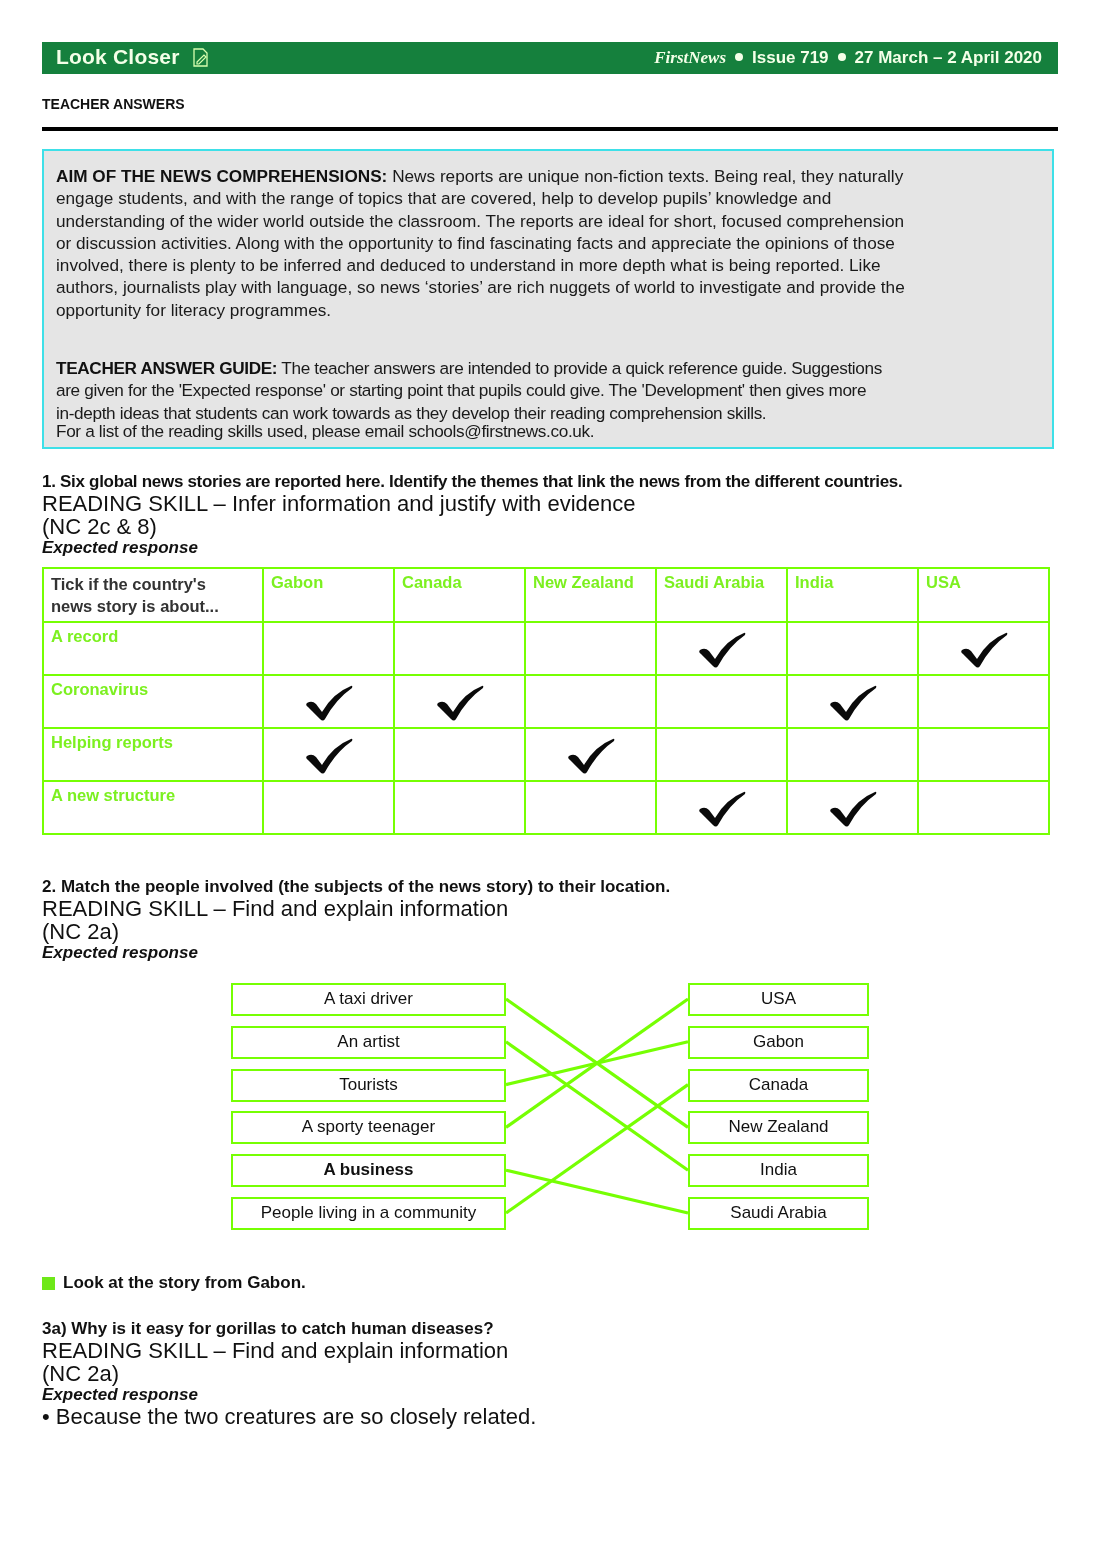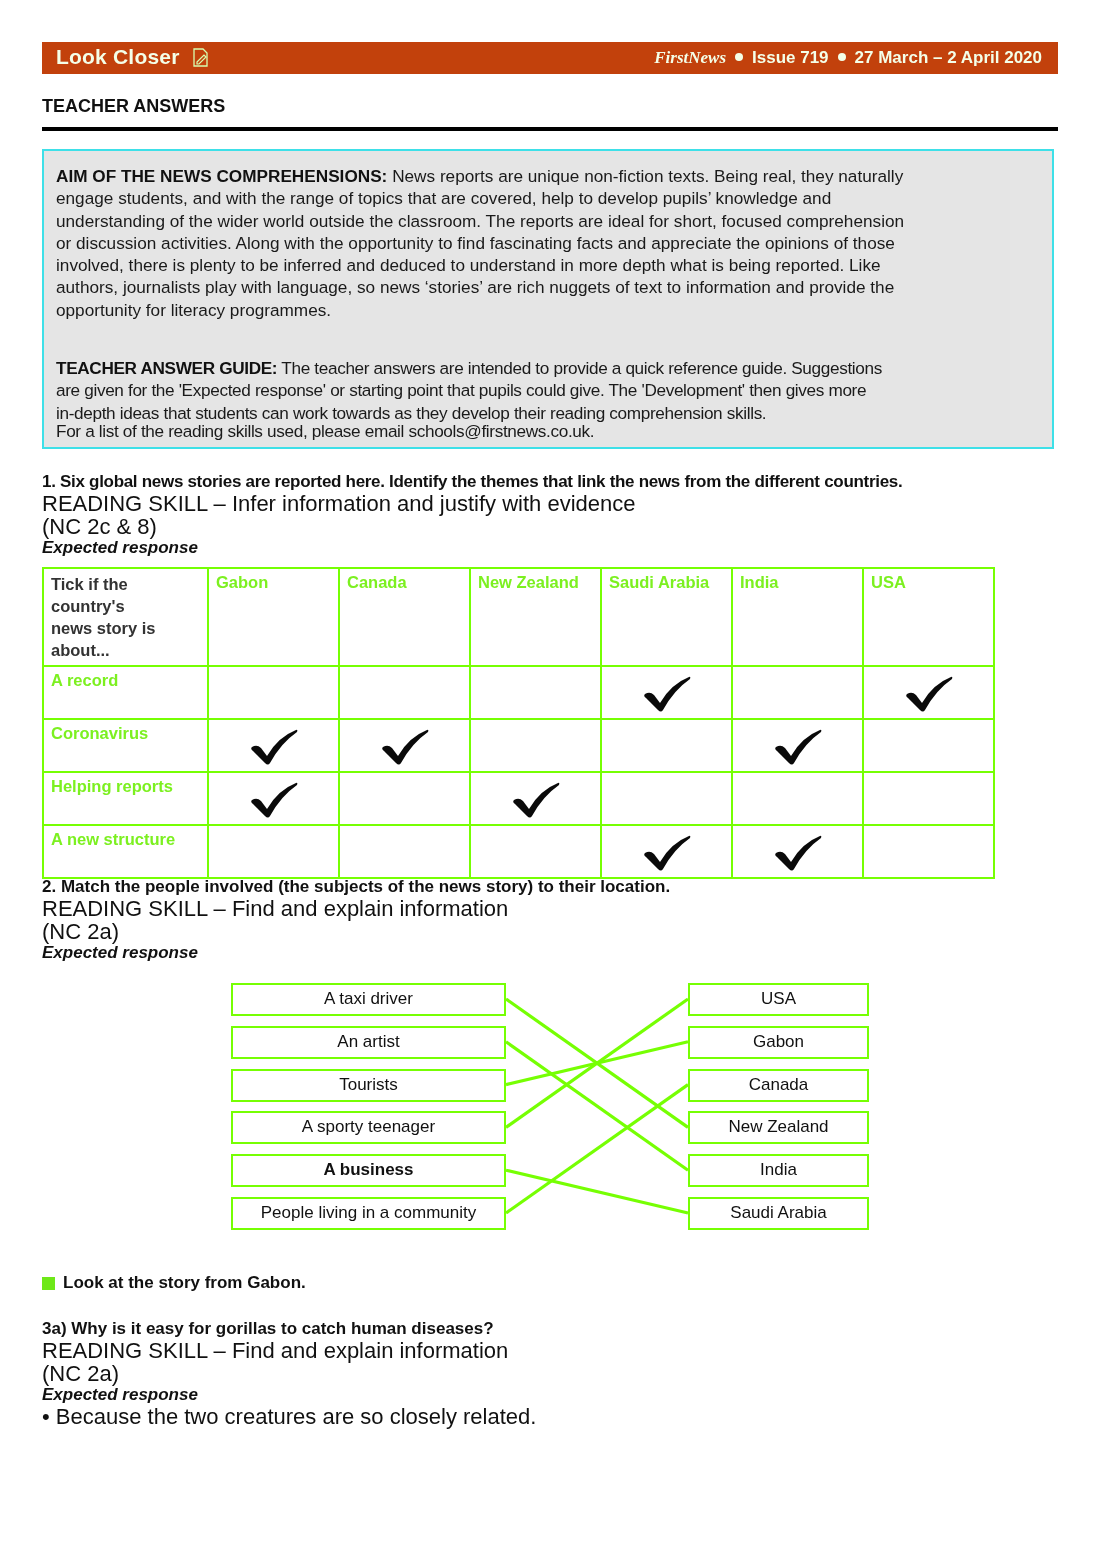--- a/index.html
+++ b/index.html
@@ -1,34 +1,34 @@
 <!DOCTYPE html>
 <html><head>
 <meta charset="utf-8">
 <style>
   html, body { margin:0; padding:0; background:#ffffff; }
   body { width:1100px; height:1556px; position:relative; font-family:"Liberation Sans", sans-serif; color:#111; overflow:hidden; }
   .abs { position:absolute; }
-  .banner { left:42px; top:42px; width:1016px; height:32px; background:#c2410c; }
+  .banner { left:42px; top:42px; width:1016px; height:32px; background:#15803d; }
   .banner-title { left:14px; top:3px; font-size:21px; font-weight:bold; color:#f4ffe8; letter-spacing:0.2px; }
   .banner-icon { left:150px; top:6px; width:18px; height:20px; }
   .banner-right { right:16px; top:6px; font-size:17px; font-weight:bold; color:#f4ffe8; white-space:nowrap; }
   .banner-right .brand { font-family:"Liberation Serif", serif; font-style:italic; font-weight:bold; }
   .banner-right .dot { display:inline-block; width:8px; height:8px; border-radius:50%; background:#f4ffe8; margin:0 9px; vertical-align:middle; position:relative; top:-2px; }
-  .page-title { left:42px; top:96px; font-size:18px; font-weight:bold; }
+  .page-title { left:42px; top:96px; font-size:14px; font-weight:bold; }
   .title-rule { left:42px; top:127px; width:1016px; height:4px; background:#000; }
   .aim-box { left:42px; top:149px; width:1012px; height:300px; border:2px solid #3ee0e8; background:#e5e5e5; box-sizing:border-box; }
   .aim-text { position:absolute; left:12px; width:980px; font-size:17.2px; line-height:22.3px; color:#1a1a1a; }
   .aim-text b { color:#111; }
   .q-head { font-size:17px; font-weight:bold; }
   .q-line { font-size:22px; line-height:23px; }
   .q-italic { font-size:17px; font-weight:bold; font-style:italic; }
   table.tick { position:absolute; left:42px; top:567px; border-collapse:collapse; }
   table.tick td { border:2.5px solid #76ff03; width:131px; height:53px; vertical-align:top; padding:4px 7px; box-sizing:border-box; font-size:16.5px; font-weight:bold; color:#7cf020; position:relative; }
-  table.tick td.first { width:165px; }
+  table.tick td.first { width:220px; }
   table.tick td.hdr-first { color:#333; font-weight:bold; font-size:16.5px; line-height:22px; }
   .tick-mark { position:absolute; left:50%; top:52%; transform:translate(-50%,-50%); width:52px; height:40px; }
   .match-box { position:absolute; border:2.5px solid #76ff03; box-sizing:border-box; height:33px; font-size:17px; text-align:center; line-height:28px; background:#fff; color:#111; }
   .bullet-sq { left:42px; top:1277px; width:13px; height:13px; background:#6ee818; }
 </style>
 </head>
 <body>
 
 <div class="abs banner">
   <div class="abs banner-title">Look Closer</div>
@@ -44,21 +44,21 @@
 <div class="abs page-title">TEACHER ANSWERS</div>
 <div class="abs title-rule"></div>
 
 <div class="abs aim-box">
   <div class="aim-text" style="top:14px;">
     <div><b>AIM OF THE NEWS COMPREHENSIONS:</b><span> News reports are unique non-fiction texts. Being real, they naturally</span></div>
     <div>engage students, and with the range of topics that are covered, help to develop pupils’ knowledge and</div>
     <div>understanding of the wider world outside the classroom. The reports are ideal for short, focused comprehension</div>
     <div>or discussion activities. Along with the opportunity to find fascinating facts and appreciate the opinions of those</div>
     <div>involved, there is plenty to be inferred and deduced to understand in more depth what is being reported. Like</div>
-    <div>authors, journalists play with language, so news ‘stories’ are rich nuggets of text to information and provide the</div>
+    <div>authors, journalists play with language, so news ‘stories’ are rich nuggets of world to investigate and provide the</div>
     <div>opportunity for literacy programmes.</div>
   </div>
   <div class="aim-text" style="top:191px; font-family:'Liberation Sans Narrow','Liberation Sans',sans-serif; letter-spacing:-0.35px;margin-top:15px;">
     <div><b>TEACHER ANSWER GUIDE:</b><span> The teacher answers are intended to provide a quick reference guide. Suggestions</span></div>
     <div>are given for the 'Expected response' or starting point that pupils could give. The 'Development' then gives more</div>
     <div>in-depth ideas that students can work towards as they develop their reading comprehension skills.</div>
   </div>
   <div class="aim-text" style="top:269px; letter-spacing:-0.35px;">For a list of the reading skills used, please email schools@firstnews.co.uk.</div>
 </div>
 

